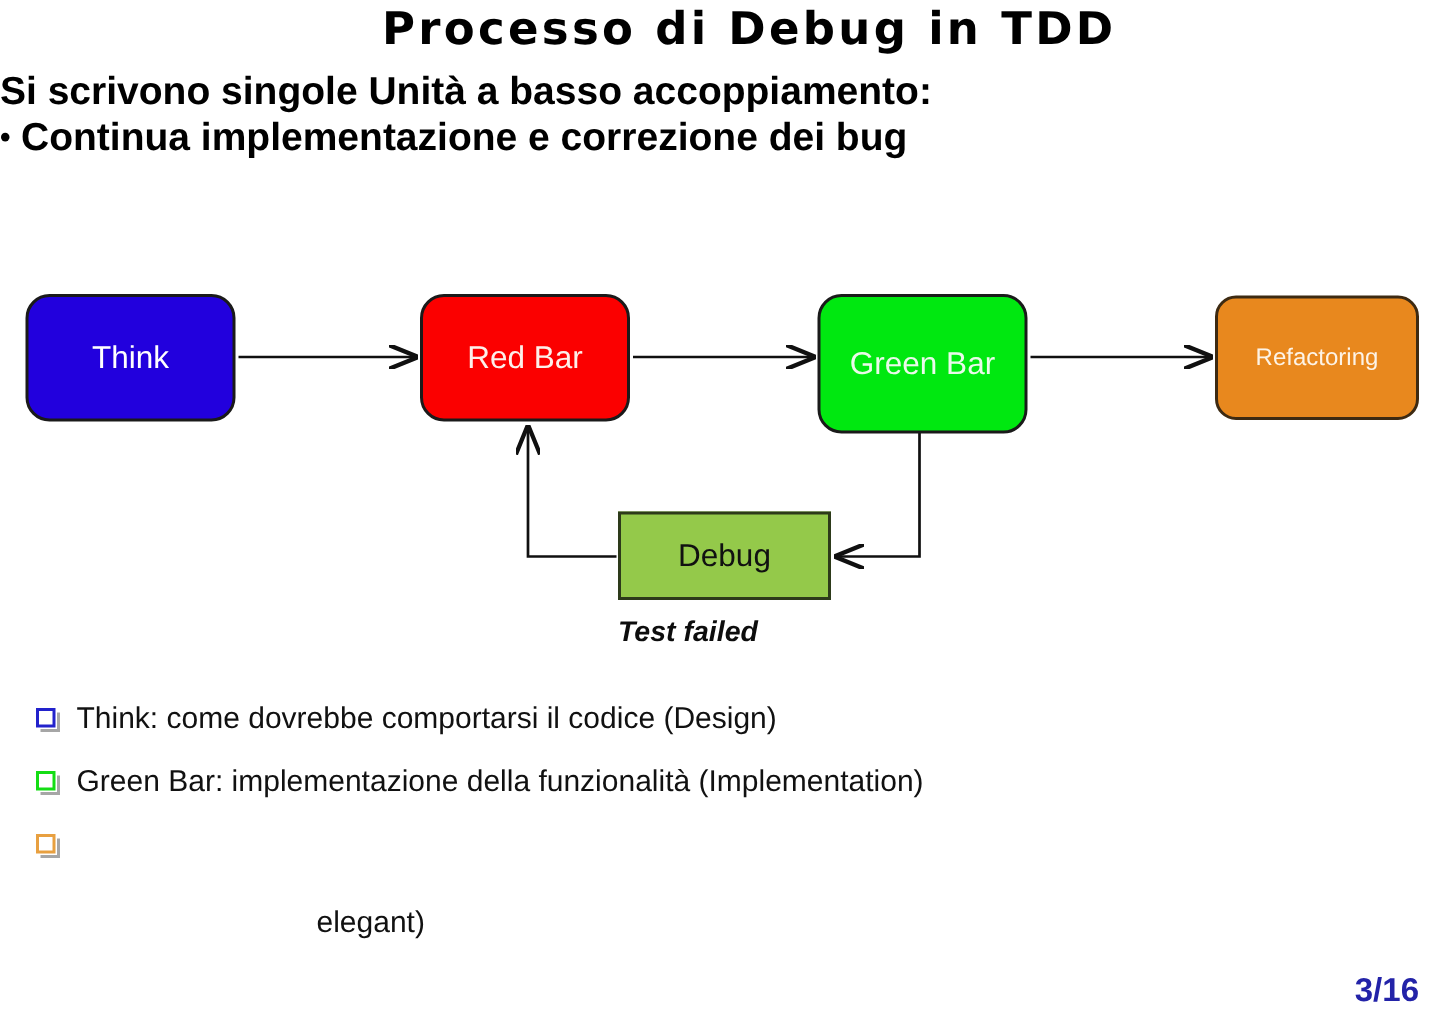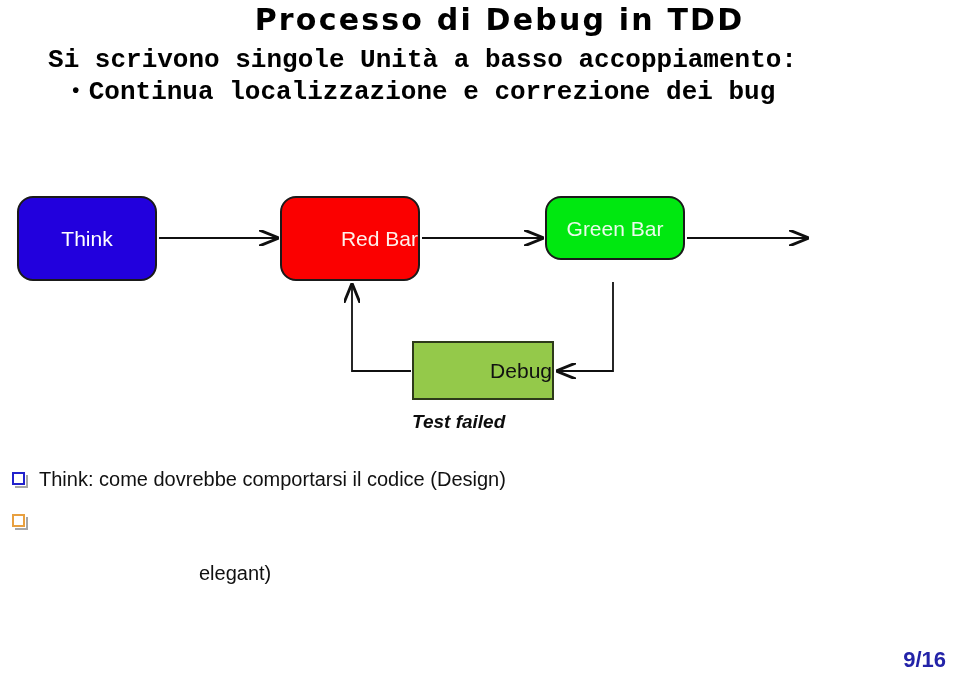--- a/index.html
+++ b/index.html
@@ -31,22 +31,22 @@
     white-space: nowrap;
     padding-left: 20px;
   }
 
   
   #subtitle-block {
     position: absolute;
     top: 45px;
     left: 0;
     width: 845px;
-    text-align: center;
-    font-family: Liberation Mono, monospace;
+    text-align: left;
+    font-family: Liberation Sans, sans-serif;
     font-weight: bold;
     font-size: 26px;
     line-height: 31px;
     color: #000000;
   }
   #subtitle-block .sub-line {
     white-space: nowrap;
   }
   #subtitle-block .sub-bullet::before {
     content: "\2022";
@@ -94,40 +94,39 @@
   #node-think .node-label { color: #ffffff; font-size: 21px; }
 
   #node-redbar {
     left: 280px; top: 196px; width: 140px; height: 85px;
     background: #fb0000;
     border-radius: 16px;
   }
   #node-redbar .node-label { color: #fdf0ea; font-size: 21px; }
 
   #node-greenbar {
-    left: 545px; top: 196px; width: 140px; height: 64px;
+    left: 545px; top: 196px; width: 140px; height: 93px;
     background: #00e810;
     border-radius: 16px;
   }
   #node-greenbar .node-label { color: #eafaea; font-size: 21px; }
 
   #node-refactoring {
     left: 810px; top: 197px; width: 136px; height: 83px;
     background: #e8881e;
     border-radius: 14px;
     border-color: #3d2a12;
   }
   #node-refactoring .node-label { color: #fdf3e6; font-size: 16px; }
 
   #node-debug {
     left: 412px; top: 341px; width: 142px; height: 59px;
     background: #94c94a;
     border: 2px solid #2d3a1a;
     border-radius: 0;
-    justify-content: flex-end;
   }
   #node-debug .node-label { color: #111111; font-size: 21px; }
 
   #label-test-failed {
     position: absolute;
     left: 412px;
     top: 411px;
     width: 142px;
     text-align: left;
     font-family: "Liberation Sans", sans-serif;
@@ -142,21 +141,21 @@
   #bullet-list {
     position: absolute;
     left: 0;
     top: 466px;
     width: 959px;
   }
   .bullet-row {
     position: relative;
     display: flex;
     align-items: flex-start;
-    padding-left: 12px;
+    padding-left: 24px;
     margin-bottom: 16px;
     font-size: 20px;
     line-height: 26px;
     color: #111111;
   }
   .bullet-marker {
     flex: 0 0 auto;
     width: 13px;
     height: 13px;
     margin-top: 6px;
@@ -198,21 +197,21 @@
     color: #2323a8;
   }
 </style>
 </head>
 <body>
 
 <div id="slide-title">Processo di Debug in TDD</div>
 
 <div id="subtitle-block">
   <div class="sub-line">Si scrivono singole Unità a basso accoppiamento:</div>
-  <div class="sub-line sub-bullet">Continua localizzazione e correzione dei bug</div>
+  <div class="sub-line sub-bullet">Continua implementazione e correzione dei bug</div>
 </div>
 
 <div id="diagram">
 
   <svg width="959" height="450">
     <defs>
       <marker id="ah" markerWidth="11" markerHeight="9" refX="10" refY="4.5" orient="auto">
         <path d="M0,0 L11,4.5 L0,9" fill="none" stroke="#101010" stroke-width="1.6"></path>
       </marker>
     </defs>
@@ -225,47 +224,54 @@
 
     <polyline points="613,282 613,371 558,371" fill="none" stroke="#101010" stroke-width="1.8" marker-end="url(#ah)"></polyline>
 
     <polyline points="411,371 352,371 352,285" fill="none" stroke="#101010" stroke-width="1.8" marker-end="url(#ah)"></polyline>
   </svg>
 
   <div class="node node-round" id="node-think" style="background: rgb(34, 0, 221);">
     <span class="node-label" style="color: rgb(255, 255, 255);">Think</span>
   </div>
 
-  <div class="node node-round" id="node-redbar" style="background: rgb(251, 0, 0); justify-content: flex-end;">
+  <div class="node node-round" id="node-redbar" style="background: rgb(251, 0, 0);">
     <span class="node-label" style="color: rgb(253, 240, 234);">Red Bar</span>
   </div>
 
   <div class="node node-round" id="node-greenbar" style="background: rgb(0, 232, 16);">
     <span class="node-label" style="color: rgb(234, 250, 234);">Green Bar</span>
   </div>
 
+  <div class="node node-round" id="node-refactoring" style="background: rgb(232, 136, 30);">
+    <span class="node-label" style="color: rgb(253, 243, 230);">Refactoring</span>
+  </div>
 
   <div class="node" id="node-debug" style="background: rgb(148, 201, 74);">
     <span class="node-label" style="color: rgb(17, 17, 17);">Debug</span>
   </div>
 
   <div id="label-test-failed">Test failed</div>
 </div>
 
 <div id="bullet-list">
 
   <div class="bullet-row">
     <span class="bullet-marker" style="border-color: rgb(34, 34, 204);"></span>
     <span class="bullet-text">Think: come dovrebbe comportarsi il codice (Design)</span>
   </div>
 
 
+  <div class="bullet-row">
+    <span class="bullet-marker" style="border-color: rgb(20, 221, 20);"></span>
+    <span class="bullet-text">Green Bar: implementazione della funzionalità (Implementation)</span>
+  </div>
 
   <div class="bullet-row">
     <span class="bullet-marker" style="border-color: rgb(232, 160, 64);"></span>
     <span class="bullet-text">
       <span class="bullet-cont">elegant)</span>
     </span>
   </div>
 
 </div>
 
-<div id="page-number" style="color: rgb(35, 35, 168);">9/16</div>
+<div id="page-number" style="color: rgb(35, 35, 168);">3/16</div>
 
 </body></html>

